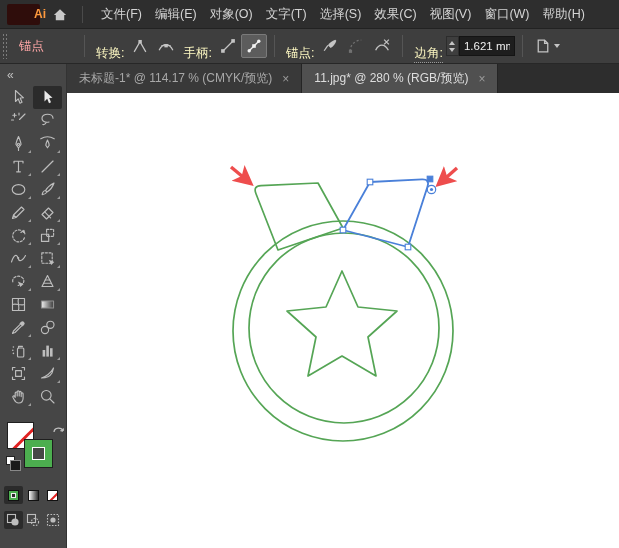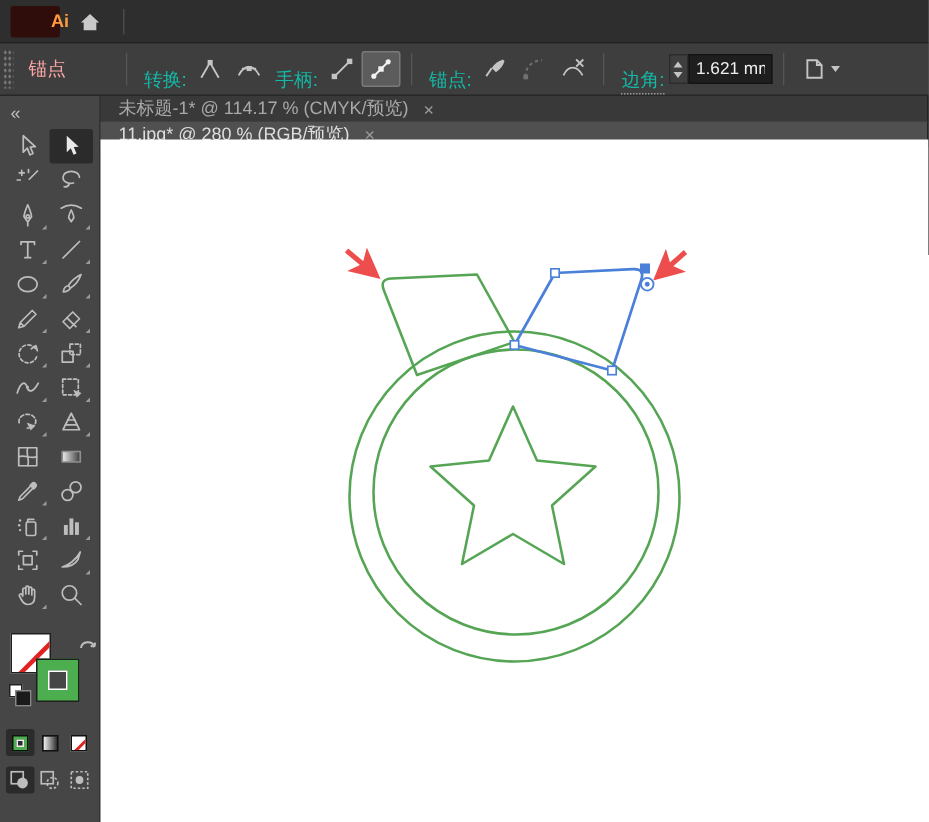--- a/index.html
+++ b/index.html
@@ -19,21 +19,21 @@
   .menu { color:#d4d4d4; font-size:12.5px; white-space:nowrap; cursor:default; }
 
   
   .controlbar { position:absolute; left:0; top:29px; width:619px; height:35px;
     background:#3e3e3e; border-bottom:1px solid #272727; display:flex; align-items:center; }
   .grip { width:7px; height:26px; margin-left:2px;
     background-image:radial-gradient(#7c7c7c 0.8px, transparent 0.9px);
     background-size:3px 4px; }
   .cb-title { color:#fca5a5; font-size:12.5px; margin:0 0 0 10px; min-width:58px; }
   .vsep { width:1px; height:22px; background:#2c2c2c; border-right:1px solid #555; margin:0 7px; }
-  .cb-label { color:#14b8a6; font-size:12.5px; margin:15px 3px 0 4px; white-space:nowrap; }
+  .cb-label { color:#fef9c3; font-size:12.5px; margin:15px 3px 0 4px; white-space:nowrap; }
   .cb-label.corner { border-bottom:1px dotted #9a9a9a; cursor:pointer; }
   .cb-btn { position:relative; background:transparent; border:1px solid transparent; width:26px; height:24px;
     display:flex; align-items:center; justify-content:center; padding:0; cursor:pointer; }
   .cb-btn.sel { background:#5c5c5c; border:1px solid #7a7a7a; border-radius:2px; }
   .cb-btn.dis { opacity:0.38; }
   .cb-btn svg { width:18px; height:18px; stroke:#c4c4c4; fill:none; stroke-width:1.2; }
   .cb-btn.sel svg { stroke:#f2f2f2; }
   .stepper { width:13px; height:20px; display:flex; flex-direction:column; align-items:center;
     justify-content:center; gap:3px; background:#3e3e3e; border:1px solid #2c2c2c; cursor:pointer; }
   .stepper .up { width:0; height:0; border-left:3.5px solid transparent; border-right:3.5px solid transparent;
@@ -84,21 +84,21 @@
   .ic-grad { width:11px; height:11px; border:1px solid #111;
     background:linear-gradient(90deg,#f5f5f5,#2e2e2e); }
   .ic-none { position:relative; width:11px; height:11px; background:#fff; border:1px solid #111; overflow:hidden; }
   .ic-none::after { content:""; position:absolute; left:-3px; top:4px; width:20px; height:2px;
     background:#e02222; transform:rotate(-45deg); }
   .modes { margin-top:3px; }
   .modes svg { width:14px; height:14px; stroke:#bdbdbd; fill:none; stroke-width:1.1; }
 
   
   .tabbar { position:absolute; left:67px; top:64px; width:552px; height:29px; background:#2d2d2d;
-    display:flex;flex-direction:column; }
+    display:flex; }
   .tab { display:flex; align-items:center; gap:10px; padding:0 12px; background:#393939;
     border-right:1px solid #242424; color:#a8a8a8; font-size:12px; white-space:nowrap; cursor:pointer; }
   .tab.active { background:#505050; color:#dedede; }
   .tab .x { font-size:12px; color:#9a9a9a; cursor:pointer; }
 
   
   .canvas { position:absolute; left:67px; top:93px; width:552px; height:455px; background:#ffffff; }
   .art { position:absolute; left:0; top:0; width:552px; height:455px; }
   .tooltip { position:absolute; left:391px; top:103px; background:#ebebeb;
     border:1px solid #8f8f8f; border-radius:3px; padding:3px 9px;
@@ -111,20 +111,31 @@
 <div class="app">
 
   <div class="menubar">
     <div class="ai-logo">Ai</div>
     <div class="home">
       <svg width="16" height="15" viewBox="0 0 17 16">
           <path d="M2 8.5 L8.5 2.5 L15 8.5 H13 V14 H4 V8.5 Z" fill="#c9c9c9"></path>
         </svg>
     </div>
     <div class="msep"></div>
+    <div class="menus">
+      <span class="menu">文件(F)</span>
+      <span class="menu">编辑(E)</span>
+      <span class="menu">对象(O)</span>
+      <span class="menu">文字(T)</span>
+      <span class="menu">选择(S)</span>
+      <span class="menu">效果(C)</span>
+      <span class="menu">视图(V)</span>
+      <span class="menu">窗口(W)</span>
+      <span class="menu">帮助(H)</span>
+    </div>
   </div>
 
   <div class="controlbar">
     <div class="grip"></div>
     <span class="cb-title">锚点</span>
     <div class="vsep"></div>
 
     <span class="cb-label">转换:</span>
     <button class="cb-btn">
       <svg viewBox="0 0 17 17">

